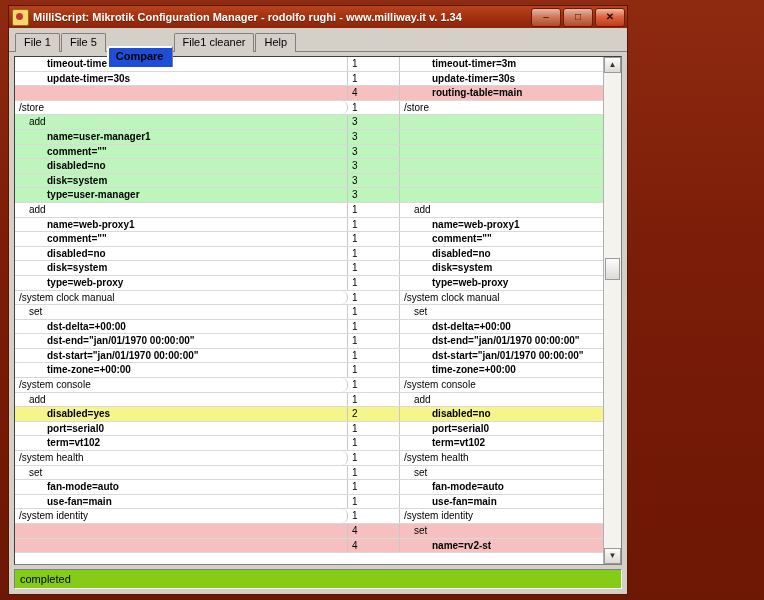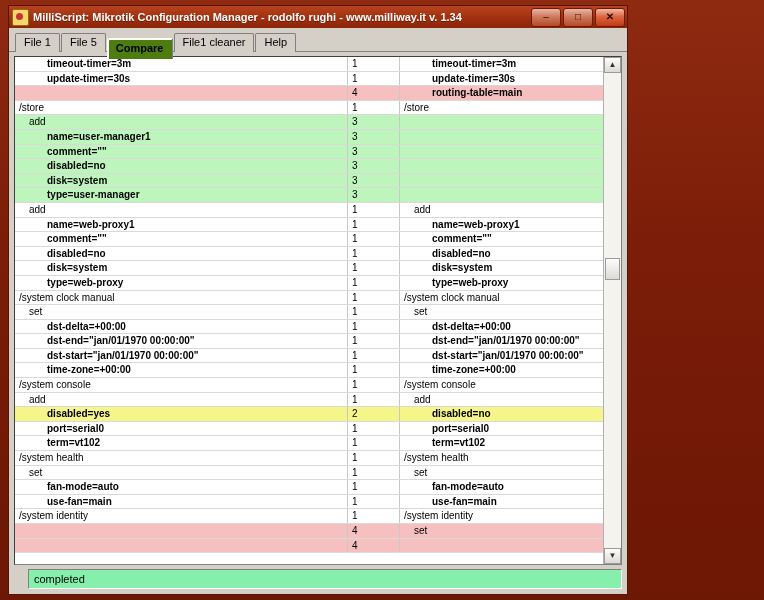--- a/index.html
+++ b/index.html
@@ -98,25 +98,25 @@
     border: 1px solid #808080;
     border-bottom: none;
     border-radius: 2px 2px 0 0;
     color: #000;
     position: relative;
     top: 1px;
     line-height: 13px;
     white-space: nowrap;
   }
   .tab.active {
-    background: #4d7c0f;
+    background: #1d4ed8;
     font-weight: bold;
     border-color: #fff #808080 #d4d0c8 #fff;
     box-shadow: inset 1px 1px 0 #fff;
-    top: 8px;
+    top: 16px;
     padding-top: 3px;
     padding-bottom: 4px;
     z-index: 2;
   }
   
   .panel {
     flex: 1;
     margin: 4px 5px 0 5px;
     border: 1px solid #808080;
     border-top-color: #404040;
@@ -154,21 +154,21 @@
   }
   .cell {
     box-sizing: border-box;
     overflow: hidden;
     white-space: nowrap;
     padding-top: 1px;
   }
   .c-left  { width: 333px; border-right: 1px solid #c8c8c8; padding-left: 4px; }
   .c-num   { width: 52px;  border-right: 1px solid #c8c8c8; padding-left: 4px; }
   .c-right { flex: 1; padding-left: 4px; }
-  .ind0 { padding-left: 4px; }
+  .ind0 { padding-left: 4px; border-radius: 6px; }
   .ind1 { padding-left: 14px; }
   .ind2 { padding-left: 32px; font-weight: bold; }
   .r-white  { background: #ffffff; }
   .r-green  { background: #bdf5bd; }
   .r-pink   { background: #f7c0c0; }
   .r-yellow { background: #f5f58a; }
   
   .vscroll {
     width: 17px;
     background: #f0efe9;
@@ -193,22 +193,22 @@
     position: absolute;
     left: 1px; right: 1px;
     top: 185px;
     height: 20px;
     background: linear-gradient(180deg,#fdfdfd,#dcdad5);
     border: 1px solid #9a9a9a;
   }
   
   .statusbar {
     height: 20px;
-    margin: 4px 5px 5px 19px;
-    background: #86efac;
+    margin: 4px 5px 5px 5px;
+    background: #84cc16;
     border: 1px solid #808080;
     border-right-color: #fff;
     border-bottom-color: #fff;
     box-sizing: border-box;
     font-size: 11px;
     padding: 3px 0 0 5px;
     color: #000;
     flex: none;
   }
 </style>
@@ -401,20 +401,21 @@
                 <div class="cell c-right ind0">/system identity</div>
               </div>
               <div class="row r-pink">
                 <div class="cell c-left ind1"></div>
                 <div class="cell c-num">4</div>
                 <div class="cell c-right ind1">set</div>
               </div>
               <div class="row r-pink">
                 <div class="cell c-left ind2"></div>
                 <div class="cell c-num">4</div>
+                <div class="cell c-right ind2">name=rv2-st</div>
               </div>
             </div>
         </div>
         <div class="vscroll">
           <div class="sb-btn">▲</div>
           <div class="sb-track">
             <div class="sb-thumb"></div>
           </div>
           <div class="sb-btn">▼</div>
         </div>

